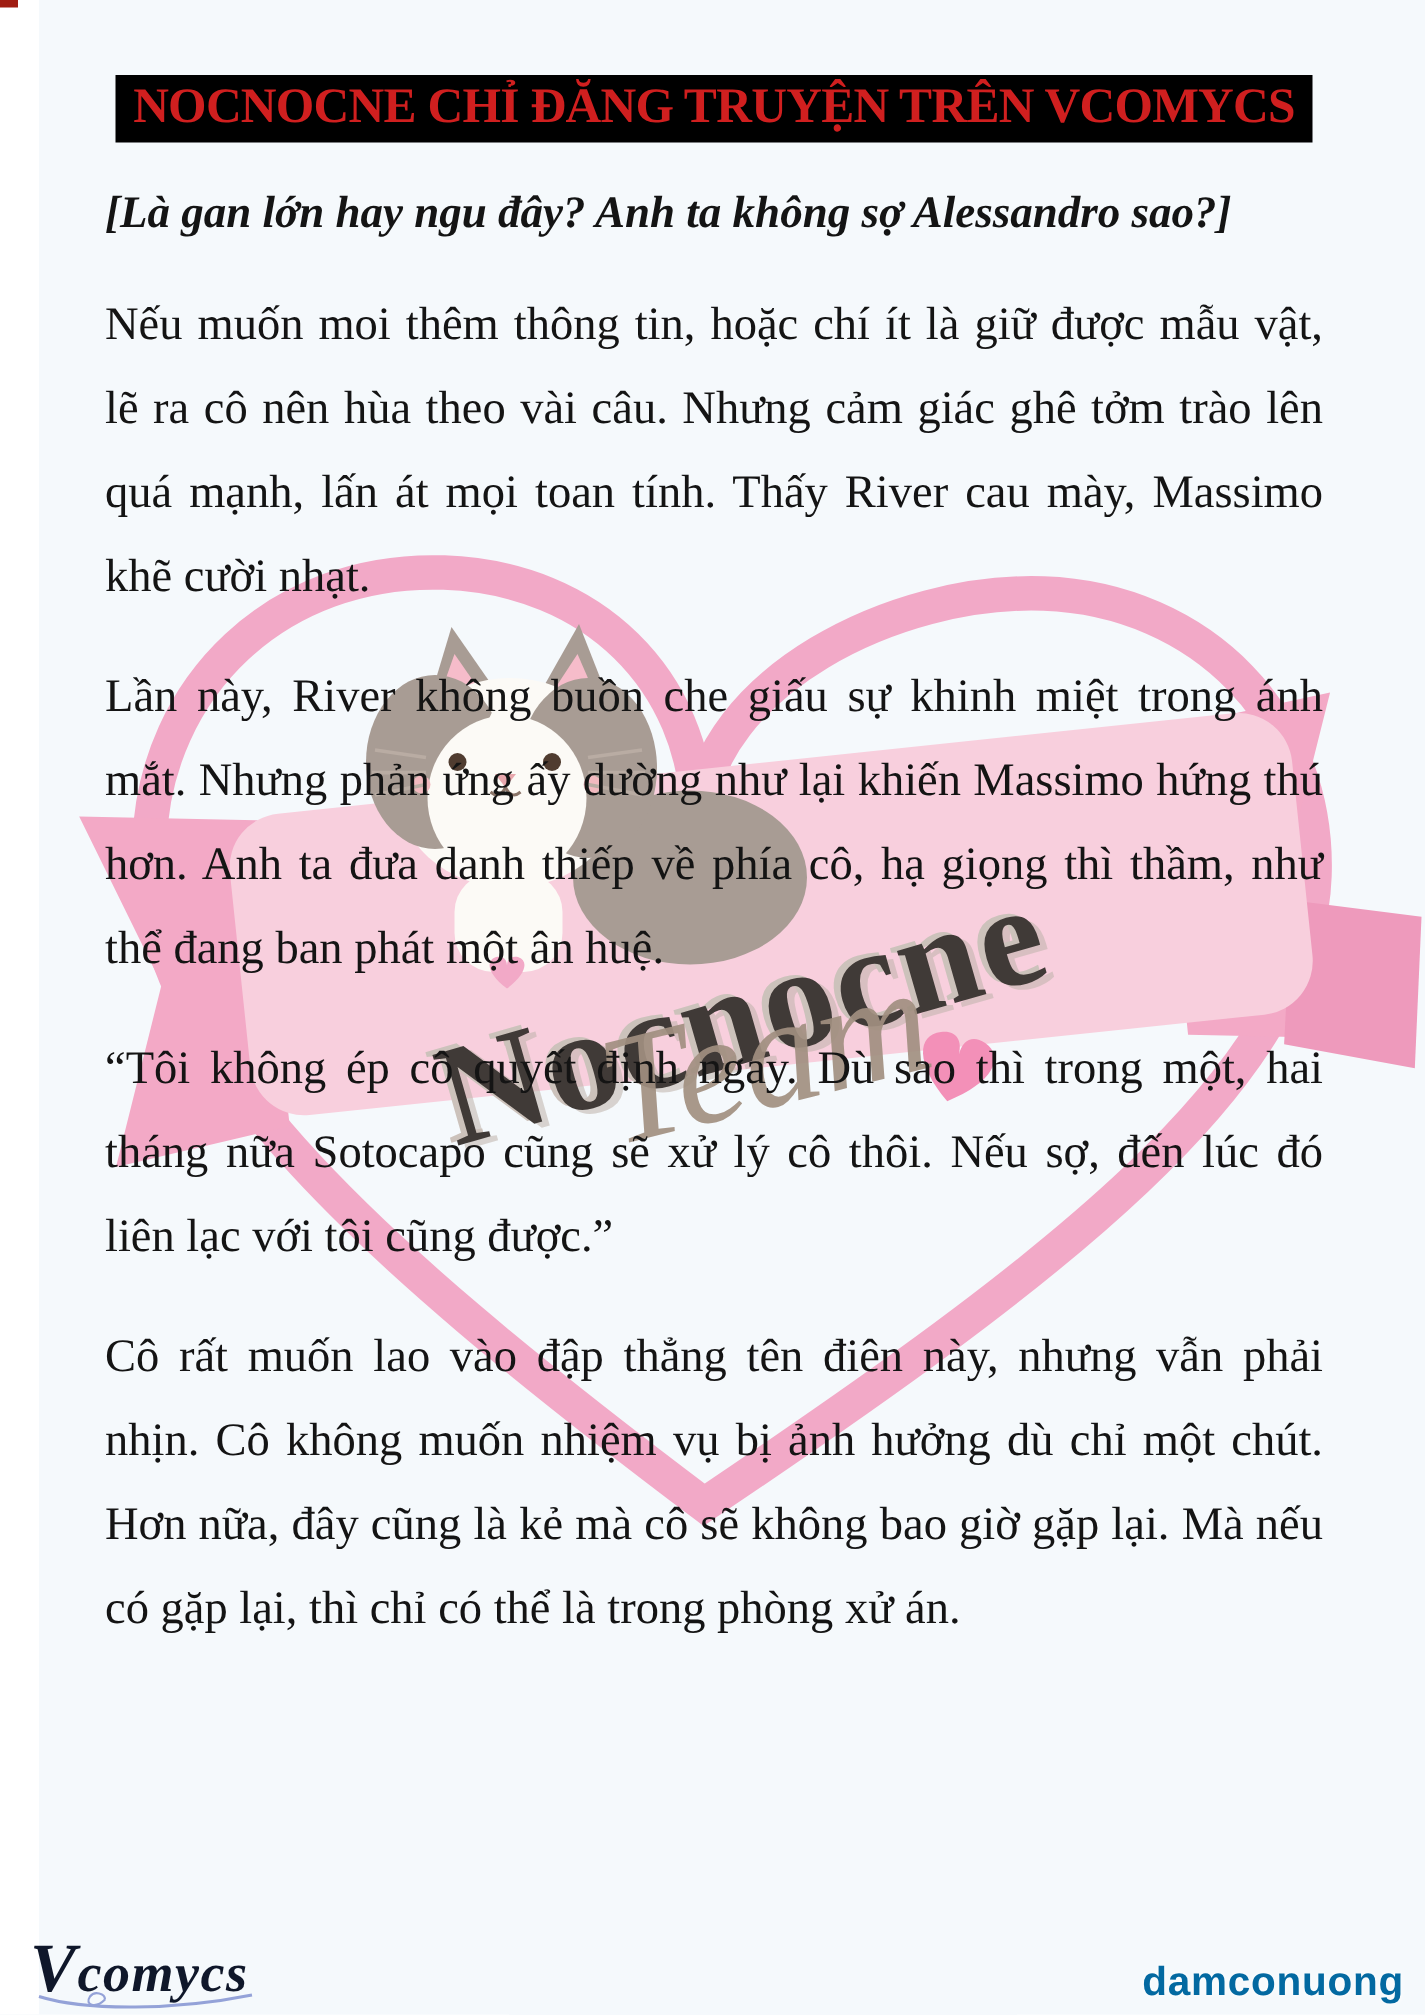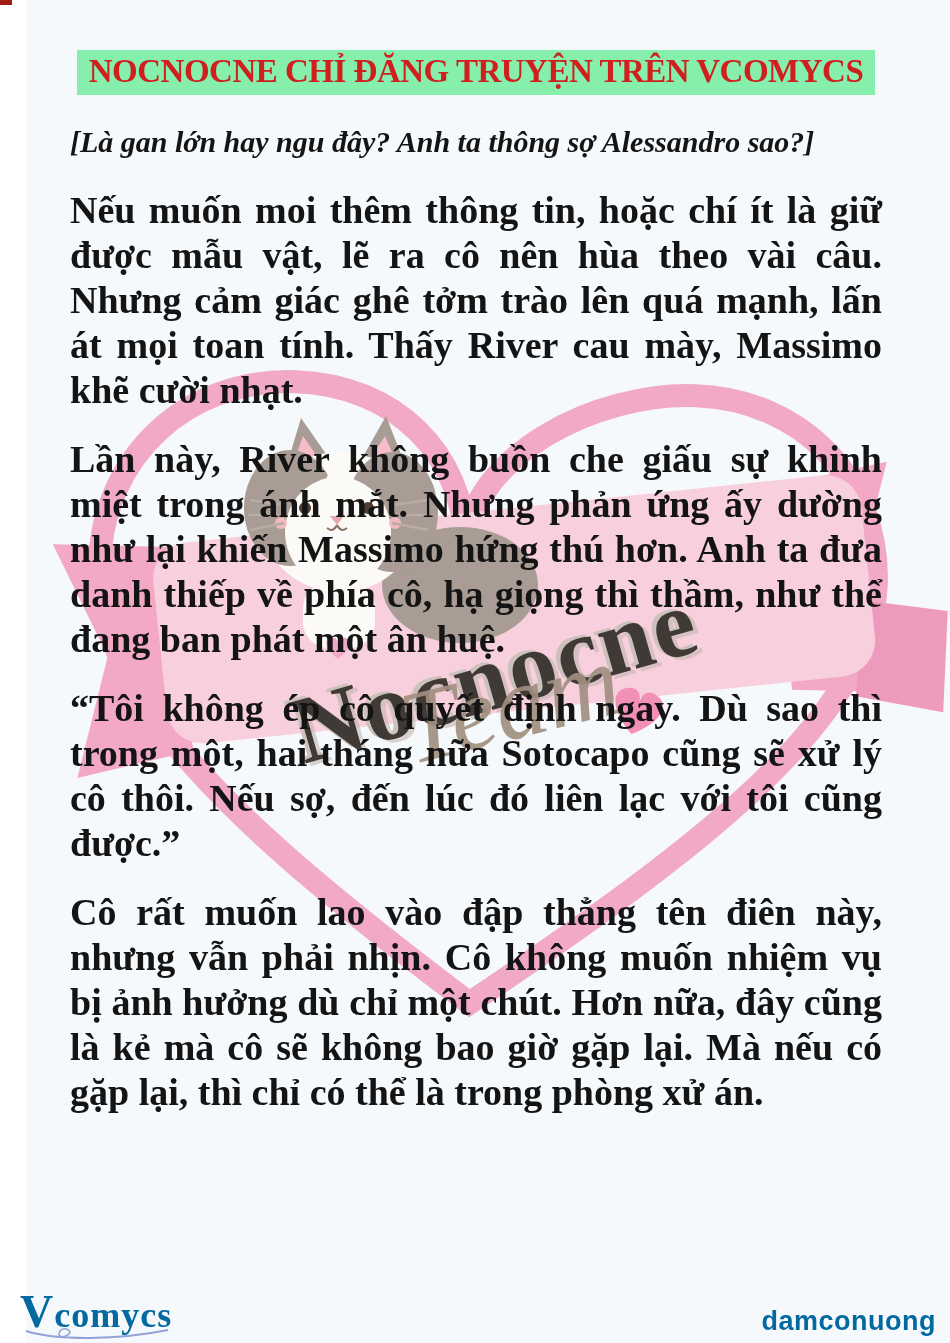--- a/index.html
+++ b/index.html
@@ -34,47 +34,46 @@
 
   
   .content{
     position:relative;z-index:2;
     padding:50px 68px 0 70px;
     color:#141414;
   }
   .title-row{margin:0 0 24px 0;text-align:center;}
   .title-highlight{
     display:inline-block;
-    background:#86efac;
+    background:#000000;
     color:#d01f1f;
     font-weight:bold;
     font-size:33px;
     letter-spacing:-0.5px;
     padding:5px 12px 7px 12px;
     line-height:1;
     white-space:nowrap;
   }
   .lead{
     font-weight:bold;font-style:italic;
     font-size:30px;line-height:45px;
     margin:0 0 24px 0;
   }
   .body-p{
-    font-size:38px;line-height:45px;
+    font-size:31px;line-height:56px;
     text-align:justify;
     margin:0 0 24px 0;
-    font-weight:bold;
   }
 
   
   .footer-logo{
     position:absolute;left:20px;bottom:8px;z-index:3;
-    font-weight:bold;
+    font-style:italic;font-weight:bold;
     font-size:36px;line-height:1;
-    color:#0369a1;letter-spacing:1px;
+    color:#0f172a;letter-spacing:1px;
     font-family:"Liberation Serif", serif;
   }
   .footer-logo::first-letter{font-size:46px;}
   .logo-swash{position:absolute;left:18px;bottom:2px;z-index:3;}
   .footer-credit{
     position:absolute;right:14px;bottom:6px;z-index:3;
     font-family:"Liberation Sans", sans-serif;
     font-weight:bold;font-size:27px;letter-spacing:0.5px;
     color:#0369a1;
     text-shadow:0 0 4px #ffffff;
@@ -133,21 +132,21 @@
       <path transform="translate(637,712) rotate(14) scale(1.9)" d="M0,12 C-14,2 -16,-8 -8,-11 C-3,-13 0,-10 0,-5 C0,-10 3,-13 8,-11 C16,-8 14,2 0,12 Z" fill="#f390b8"></path>
     </svg>
 
     <div class="wm-ribbon-text">Nocnocne</div>
     <div class="wm-script-text">Team</div>
   </div>
 
   <div class="content">
     <h1 class="title-row" style="margin-top:0;"><span class="title-highlight">NOCNOCNE CHỈ ĐĂNG TRUYỆN TRÊN VCOMYCS</span></h1>
 
-    <p class="lead">[Là gan lớn hay ngu đây? Anh ta thông sợ Alessandro sao?]</p>
+    <p class="lead">[Là gan lớn hay ngu đây? Anh ta không sợ Alessandro sao?]</p>
     <p class="body-p">Nếu muốn moi thêm thông tin, hoặc chí ít là giữ được mẫu vật, lẽ ra cô nên hùa theo vài câu. Nhưng cảm giác ghê tởm trào lên quá mạnh, lấn át mọi toan tính. Thấy River cau mày, Massimo khẽ cười nhạt.</p>
     <p class="body-p">Lần này, River không buồn che giấu sự khinh miệt trong ánh mắt. Nhưng phản ứng ấy dường như lại khiến Massimo hứng thú hơn. Anh ta đưa danh thiếp về phía cô, hạ giọng thì thầm, như thể đang ban phát một ân huệ.</p>
     <p class="body-p">“Tôi không ép cô quyết định ngay. Dù sao thì trong một, hai tháng nữa Sotocapo cũng sẽ xử lý cô thôi. Nếu sợ, đến lúc đó liên lạc với tôi cũng được.”</p>
     <p class="body-p">Cô rất muốn lao vào đập thẳng tên điên này, nhưng vẫn phải nhịn. Cô không muốn nhiệm vụ bị ảnh hưởng dù chỉ một chút. Hơn nữa, đây cũng là kẻ mà cô sẽ không bao giờ gặp lại. Mà nếu có gặp lại, thì chỉ có thể là trong phòng xử án.</p>
   </div>
 
   <div class="footer-logo">Vcomycs</div>
   <svg class="logo-swash" width="160" height="14" viewBox="0 0 160 14">
     <path d="M8,4 C40,14 100,13 150,3" stroke="#94a2d8" stroke-width="2" fill="none"></path>
     <path d="M52,6 c-6,6 -14,4 -10,-2 c3,-4 10,-2 10,2" stroke="#94a2d8" stroke-width="1.5" fill="none"></path>

